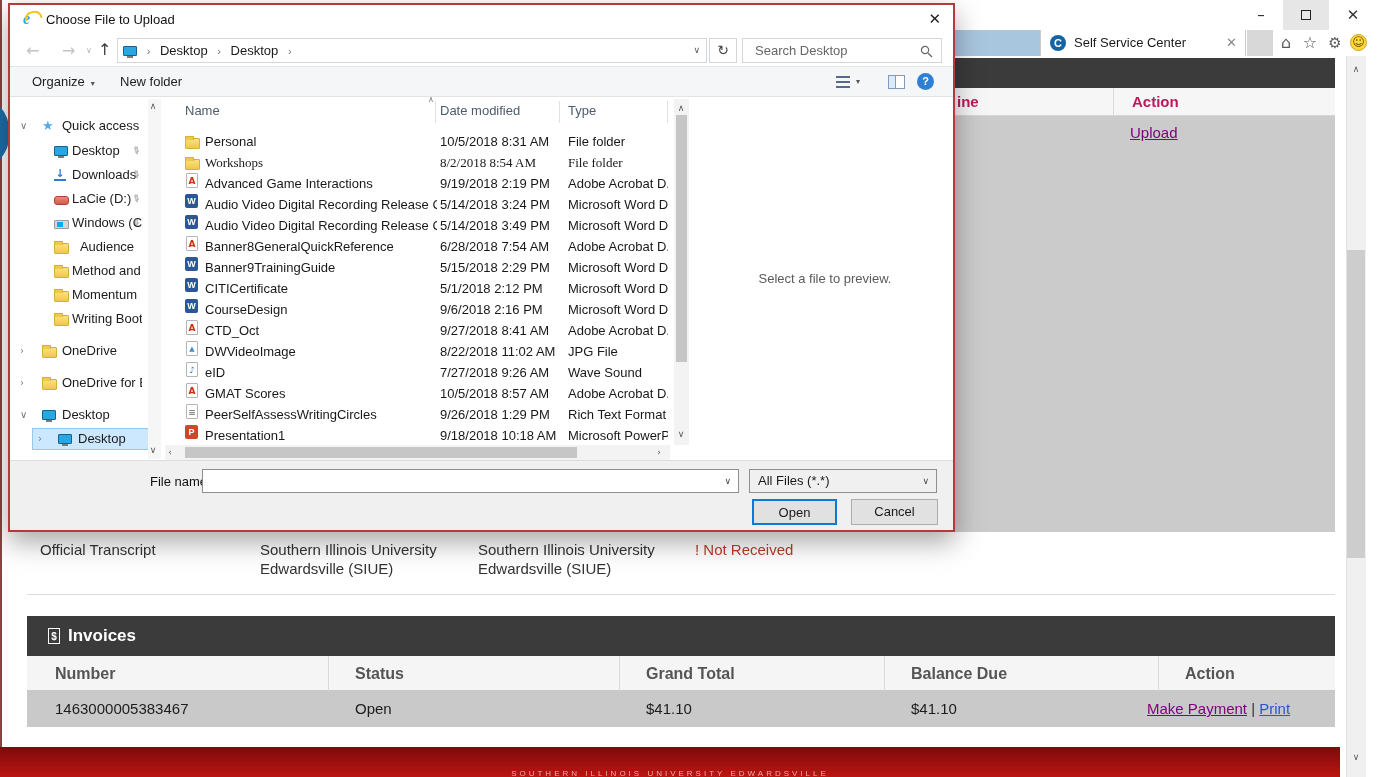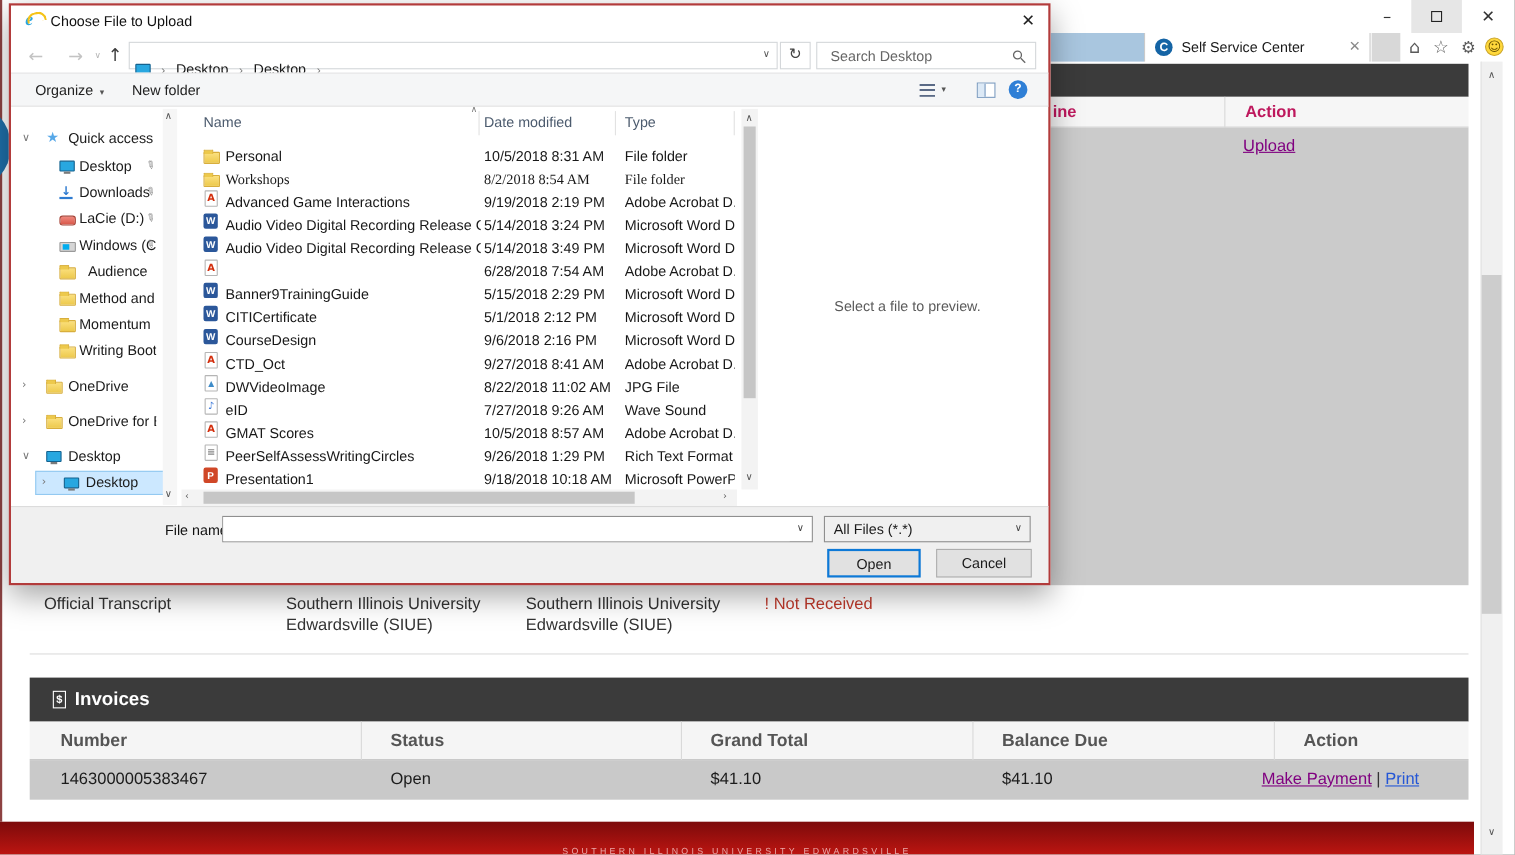--- a/index.html
+++ b/index.html
@@ -44,21 +44,21 @@
 .footer-text{position:absolute;left:0;top:22px;width:100%;text-align:center;font:8px "Liberation Sans",sans-serif;letter-spacing:3px;color:#eba9a9}
 .status-red{color:#c0392b}
 
 .dialog{position:absolute;left:8px;top:3px;width:947px;height:529px;background:#fff;border:2px solid #b23b3b;box-shadow:0 10px 26px rgba(0,0,0,.35);z-index:10}
 .dlg-title{position:absolute;left:36px;top:7px;font:13px "Liberation Sans",sans-serif;color:#111;white-space:nowrap}
 .ie-ic{position:absolute;left:13px;top:5px;width:17px;height:17px;color:#2ba6e0;font:italic bold 16px/17px "Liberation Serif",serif}
 .ie-ic::after{content:"";position:absolute;left:1px;top:1px;width:14px;height:7px;border:2px solid #f5c318;border-bottom:none;border-radius:8px 8px 0 0;transform:rotate(-12deg)}
 .dlg-close{position:absolute;right:12px;top:4px;font:15px/20px "DejaVu Sans",sans-serif;color:#222;cursor:pointer}
 .navbtn{position:absolute;font-family:"DejaVu Sans",sans-serif;cursor:pointer}
 .addr{position:absolute;left:107px;top:33px;width:590px;height:25px;border:1px solid #d4d7da;background:#fff}
-.addr-crumbs{position:absolute;left:5px;top:12px;font:13px/23px "Liberation Sans",sans-serif;white-space:nowrap}
+.addr-crumbs{position:absolute;left:5px;top:0;font:13px/23px "Liberation Sans",sans-serif;white-space:nowrap}
 .crumb-sep{color:#777;font-size:11px;padding:0 6px}
 .addr-dd{position:absolute;right:6px;top:0;font:9px/23px "DejaVu Sans",sans-serif;color:#555;cursor:pointer}
 .refreshbox{position:absolute;left:699px;top:33px;width:28px;height:25px;border:1px solid #d4d7da;text-align:center;font:14px/23px "DejaVu Sans",sans-serif;color:#444;cursor:pointer}
 .searchbox{position:absolute;left:732px;top:33px;width:200px;height:25px;border:1px solid #d4d7da;background:#fff}
 .searchbox input{position:absolute;left:0;top:0;width:176px;height:23px;border:none;outline:none;padding:0 0 0 12px;font:13px "Liberation Sans",sans-serif;color:#333;background:transparent}
 .searchbox input::placeholder{color:#666}
 .toolbar{position:absolute;left:0;top:61px;width:943px;height:31px;background:#f5f6f7;border-top:1px solid #e6e6e6;border-bottom:1px solid #e3e3e3}
 .tb-item{position:absolute;top:0;font:13px/29px "Liberation Sans",sans-serif;color:#222;cursor:pointer}
 .dd-caret{font:8px/29px "DejaVu Sans",sans-serif;color:#555;margin-left:6px}
 .view-lines{position:absolute;left:826px;top:9px;width:14px;height:12px;cursor:pointer;
@@ -329,20 +329,21 @@
         <div class="file-row" style="top: 210px;">
           <span class="sq sq-w" style="left: 20px;">W</span>
           <span class="f-name">Audio Video Digital Recording Release C...</span>
           <span class="f-date">5/14/2018 3:49 PM</span>
           <span class="f-type">Microsoft Word D...</span>
         </div>
         <div class="file-row" style="top: 231px;">
           <span class="doc" style="left: 21px;">
             <span class="mk mk-pdf">A</span>
           </span>
+          <span class="f-name">Banner8GeneralQuickReference</span>
           <span class="f-date">6/28/2018 7:54 AM</span>
           <span class="f-type">Adobe Acrobat D...</span>
         </div>
         <div class="file-row" style="top: 252px;">
           <span class="sq sq-w" style="left: 20px;">W</span>
           <span class="f-name">Banner9TrainingGuide</span>
           <span class="f-date">5/15/2018 2:29 PM</span>
           <span class="f-type">Microsoft Word D...</span>
         </div>
         <div class="file-row" style="top: 273px;">

